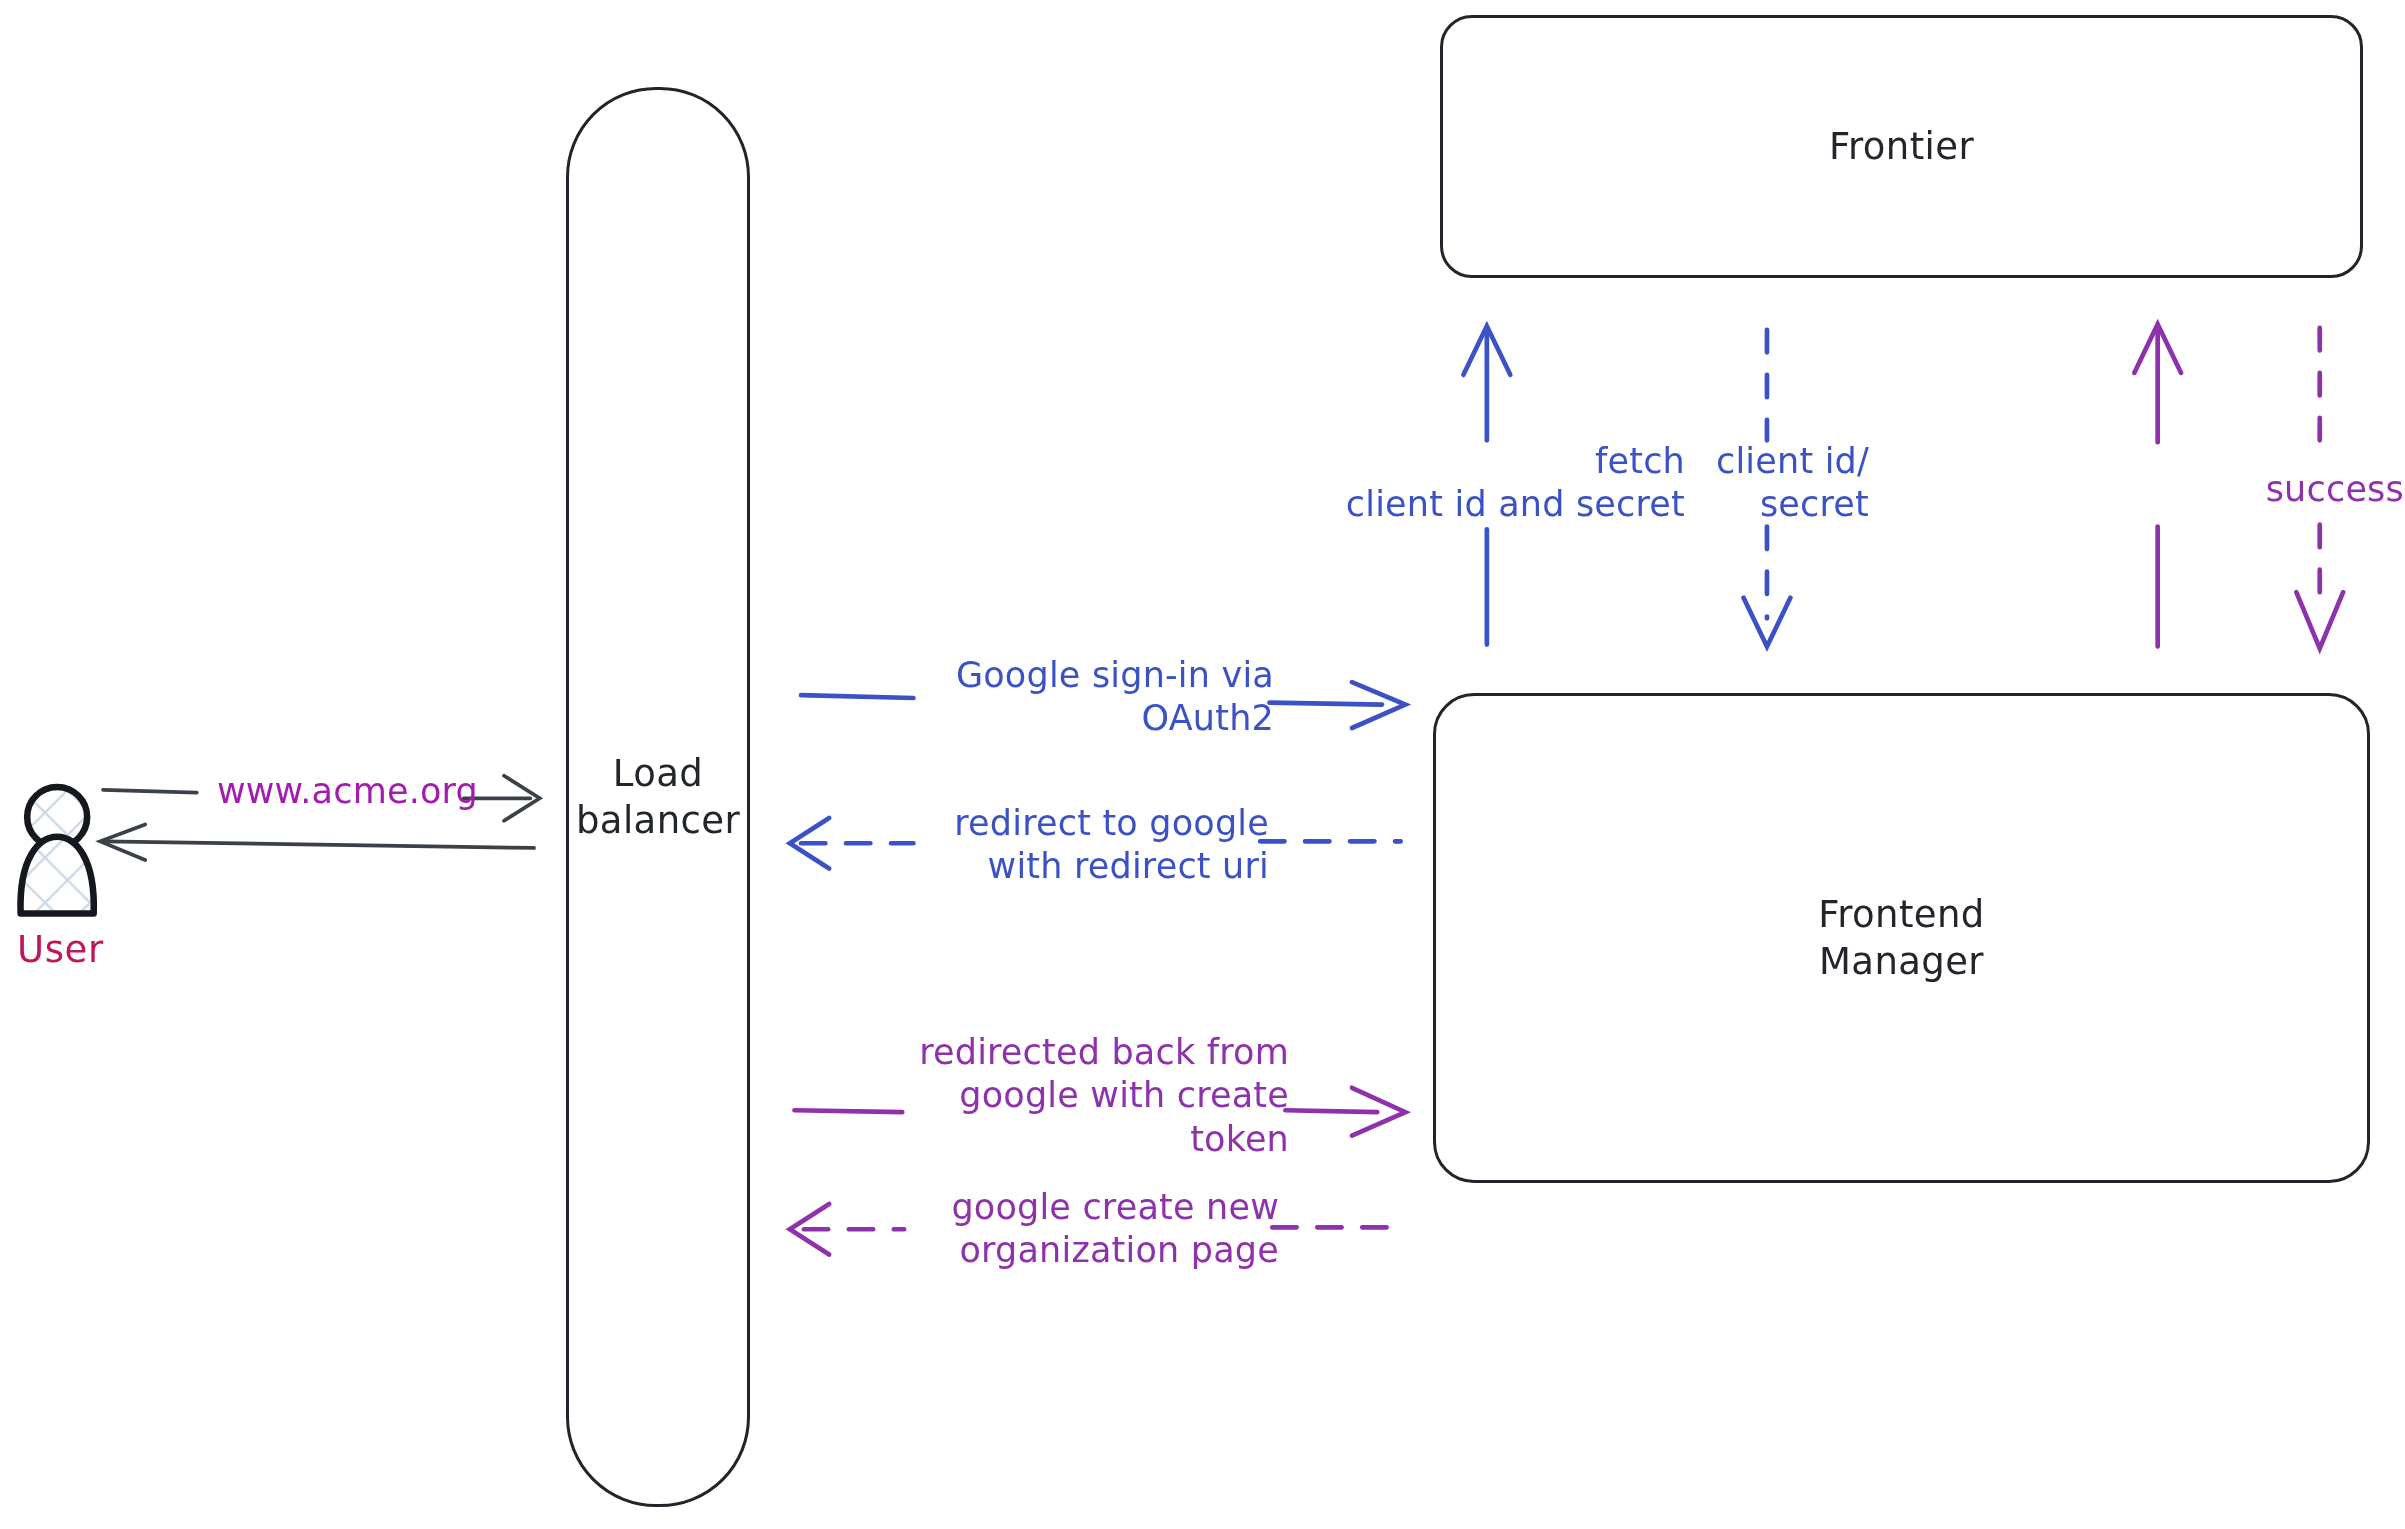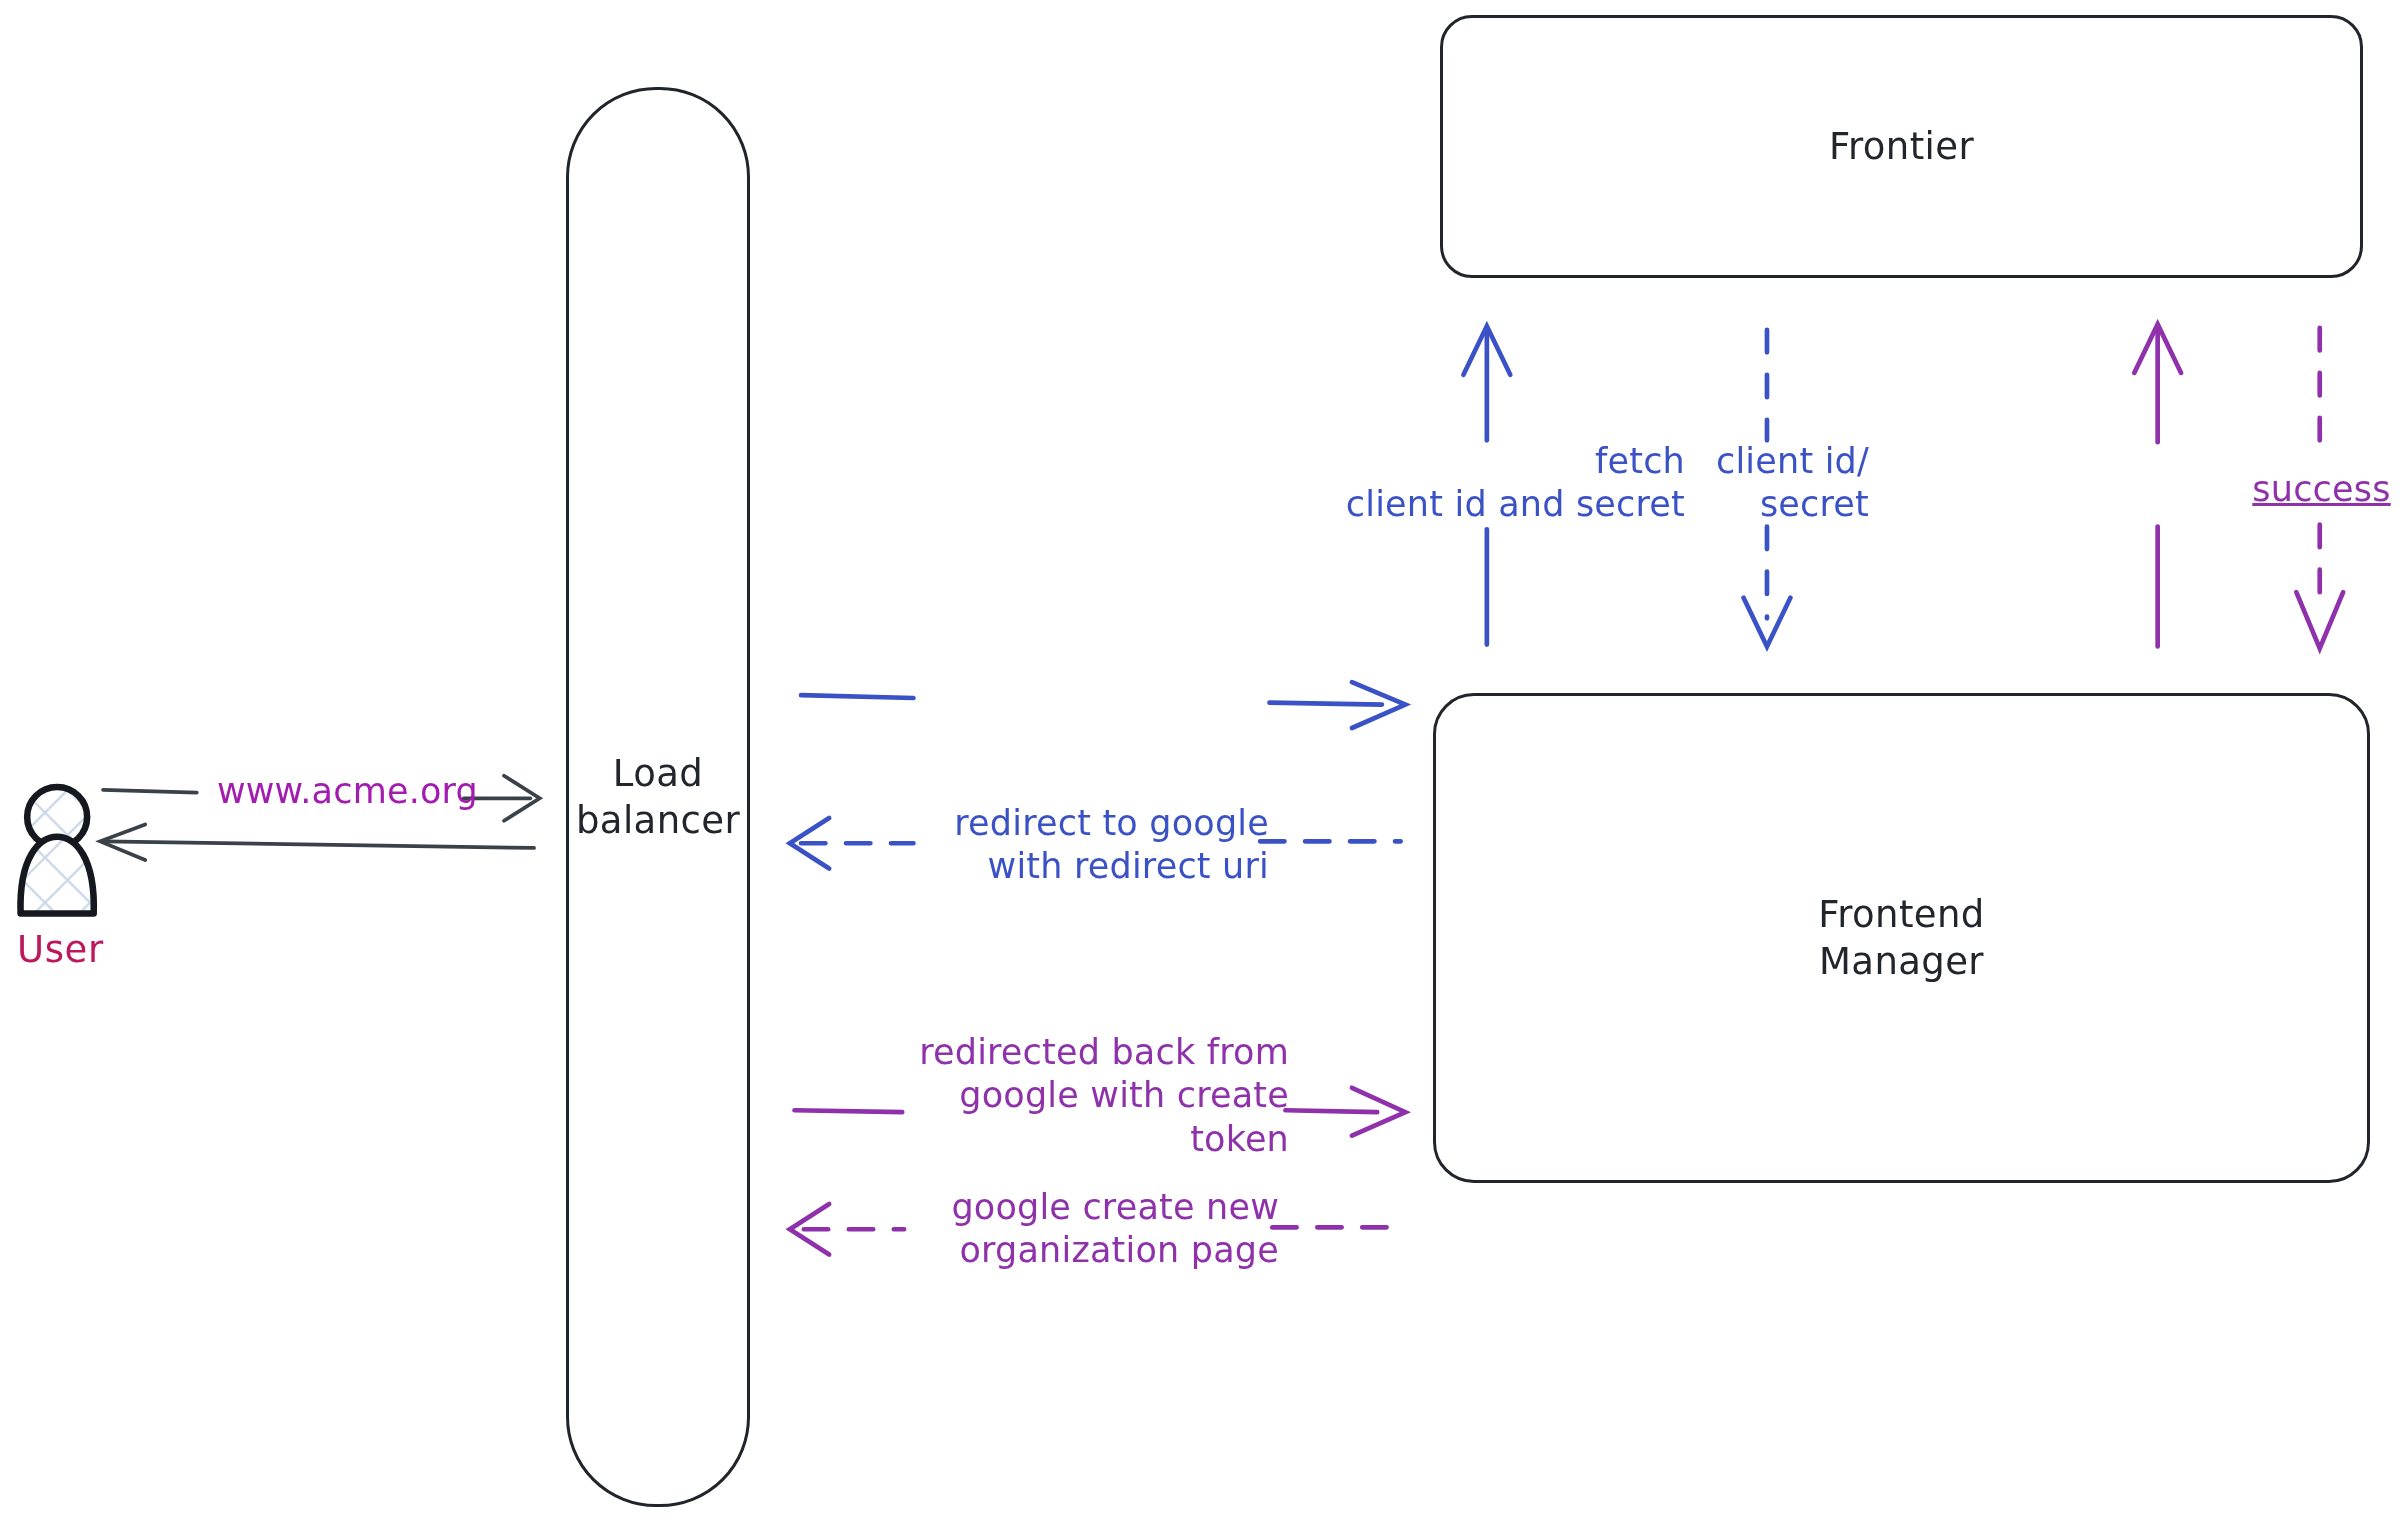--- a/index.html
+++ b/index.html
@@ -154,34 +154,36 @@
   </div>
 
   <div class="node-box" style="left:1440px; top:15px; width:923px; height:263px; border-radius:32px;">
     <div class="node-label">Frontier</div>
   </div>
 
   <div class="actor-label" style="left:17px; top:928px;">User</div>
 
   <div class="edge-label dark" style="left:169px; top:770px; width:309px;">www.acme.org</div>
 
+  <div class="edge-label blue" style="left:899px; top:654px; width:375px;">Google sign-in via
+OAuth2</div>
 
   <div class="edge-label blue" style="left:899px; top:802px; width:370px;">redirect to google
 with redirect uri</div>
 
   <div class="edge-label purple" style="left:881px; top:1031px; width:408px;">redirected back from
 google with create
 token</div>
 
   <div class="edge-label purple" style="left:890px; top:1186px; width:389px;">google create new
 organization page</div>
 
   <div class="edge-label blue" style="left:1293px; top:440px; width:392px;">fetch
 client id and secret</div>
 
   <div class="edge-label blue" style="left:1677px; top:440px; width:192px;">client id/
 secret</div>
 
 
-  <div class="edge-label purple" style="left:2239px; top:468px; width:165px; text-align:center;text-decoration:underline;">success</div>
+  <div class="edge-label purple" style="left:2239px; top:468px; width:165px; text-align:right;">success</div>
 
 </div>
 
 
 </body></html>

